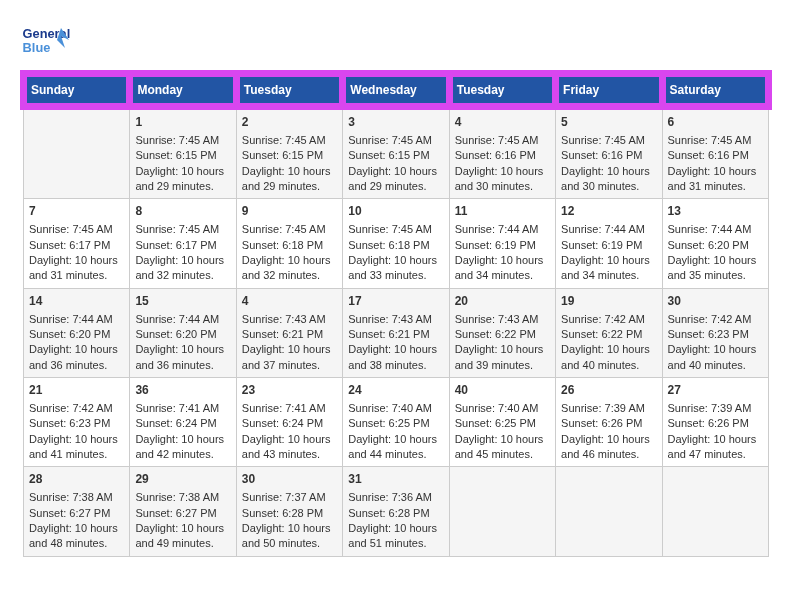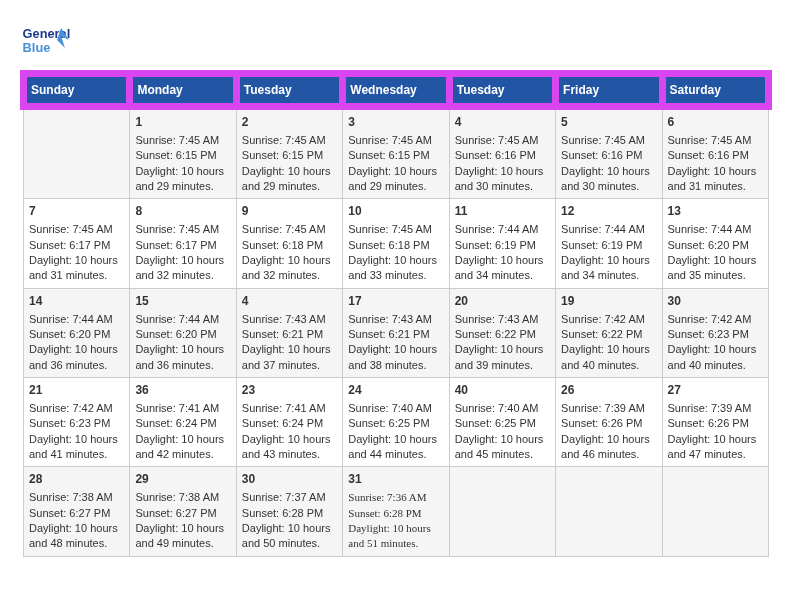--- a/index.html
+++ b/index.html
@@ -321,21 +321,21 @@
         </td>
         <td>
           <span class="day-number">30</span>
           <div class="cell-content" style="white-space: pre-line;">Sunrise: 7:37 AM
 Sunset: 6:28 PM
 Daylight: 10 hours
 and 50 minutes.</div>
         </td>
         <td>
           <span class="day-number">31</span>
-          <div class="cell-content" style="white-space: pre-line; font-family: Liberation Serif, serif;">Sunrise: 7:36 AM
+          <div class="cell-content" style="white-space: pre-line;">Sunrise: 7:36 AM
 Sunset: 6:28 PM
 Daylight: 10 hours
 and 51 minutes.</div>
         </td>
         <td></td>
         <td></td>
         <td></td>
       </tr>
     </tbody>
 </table>

